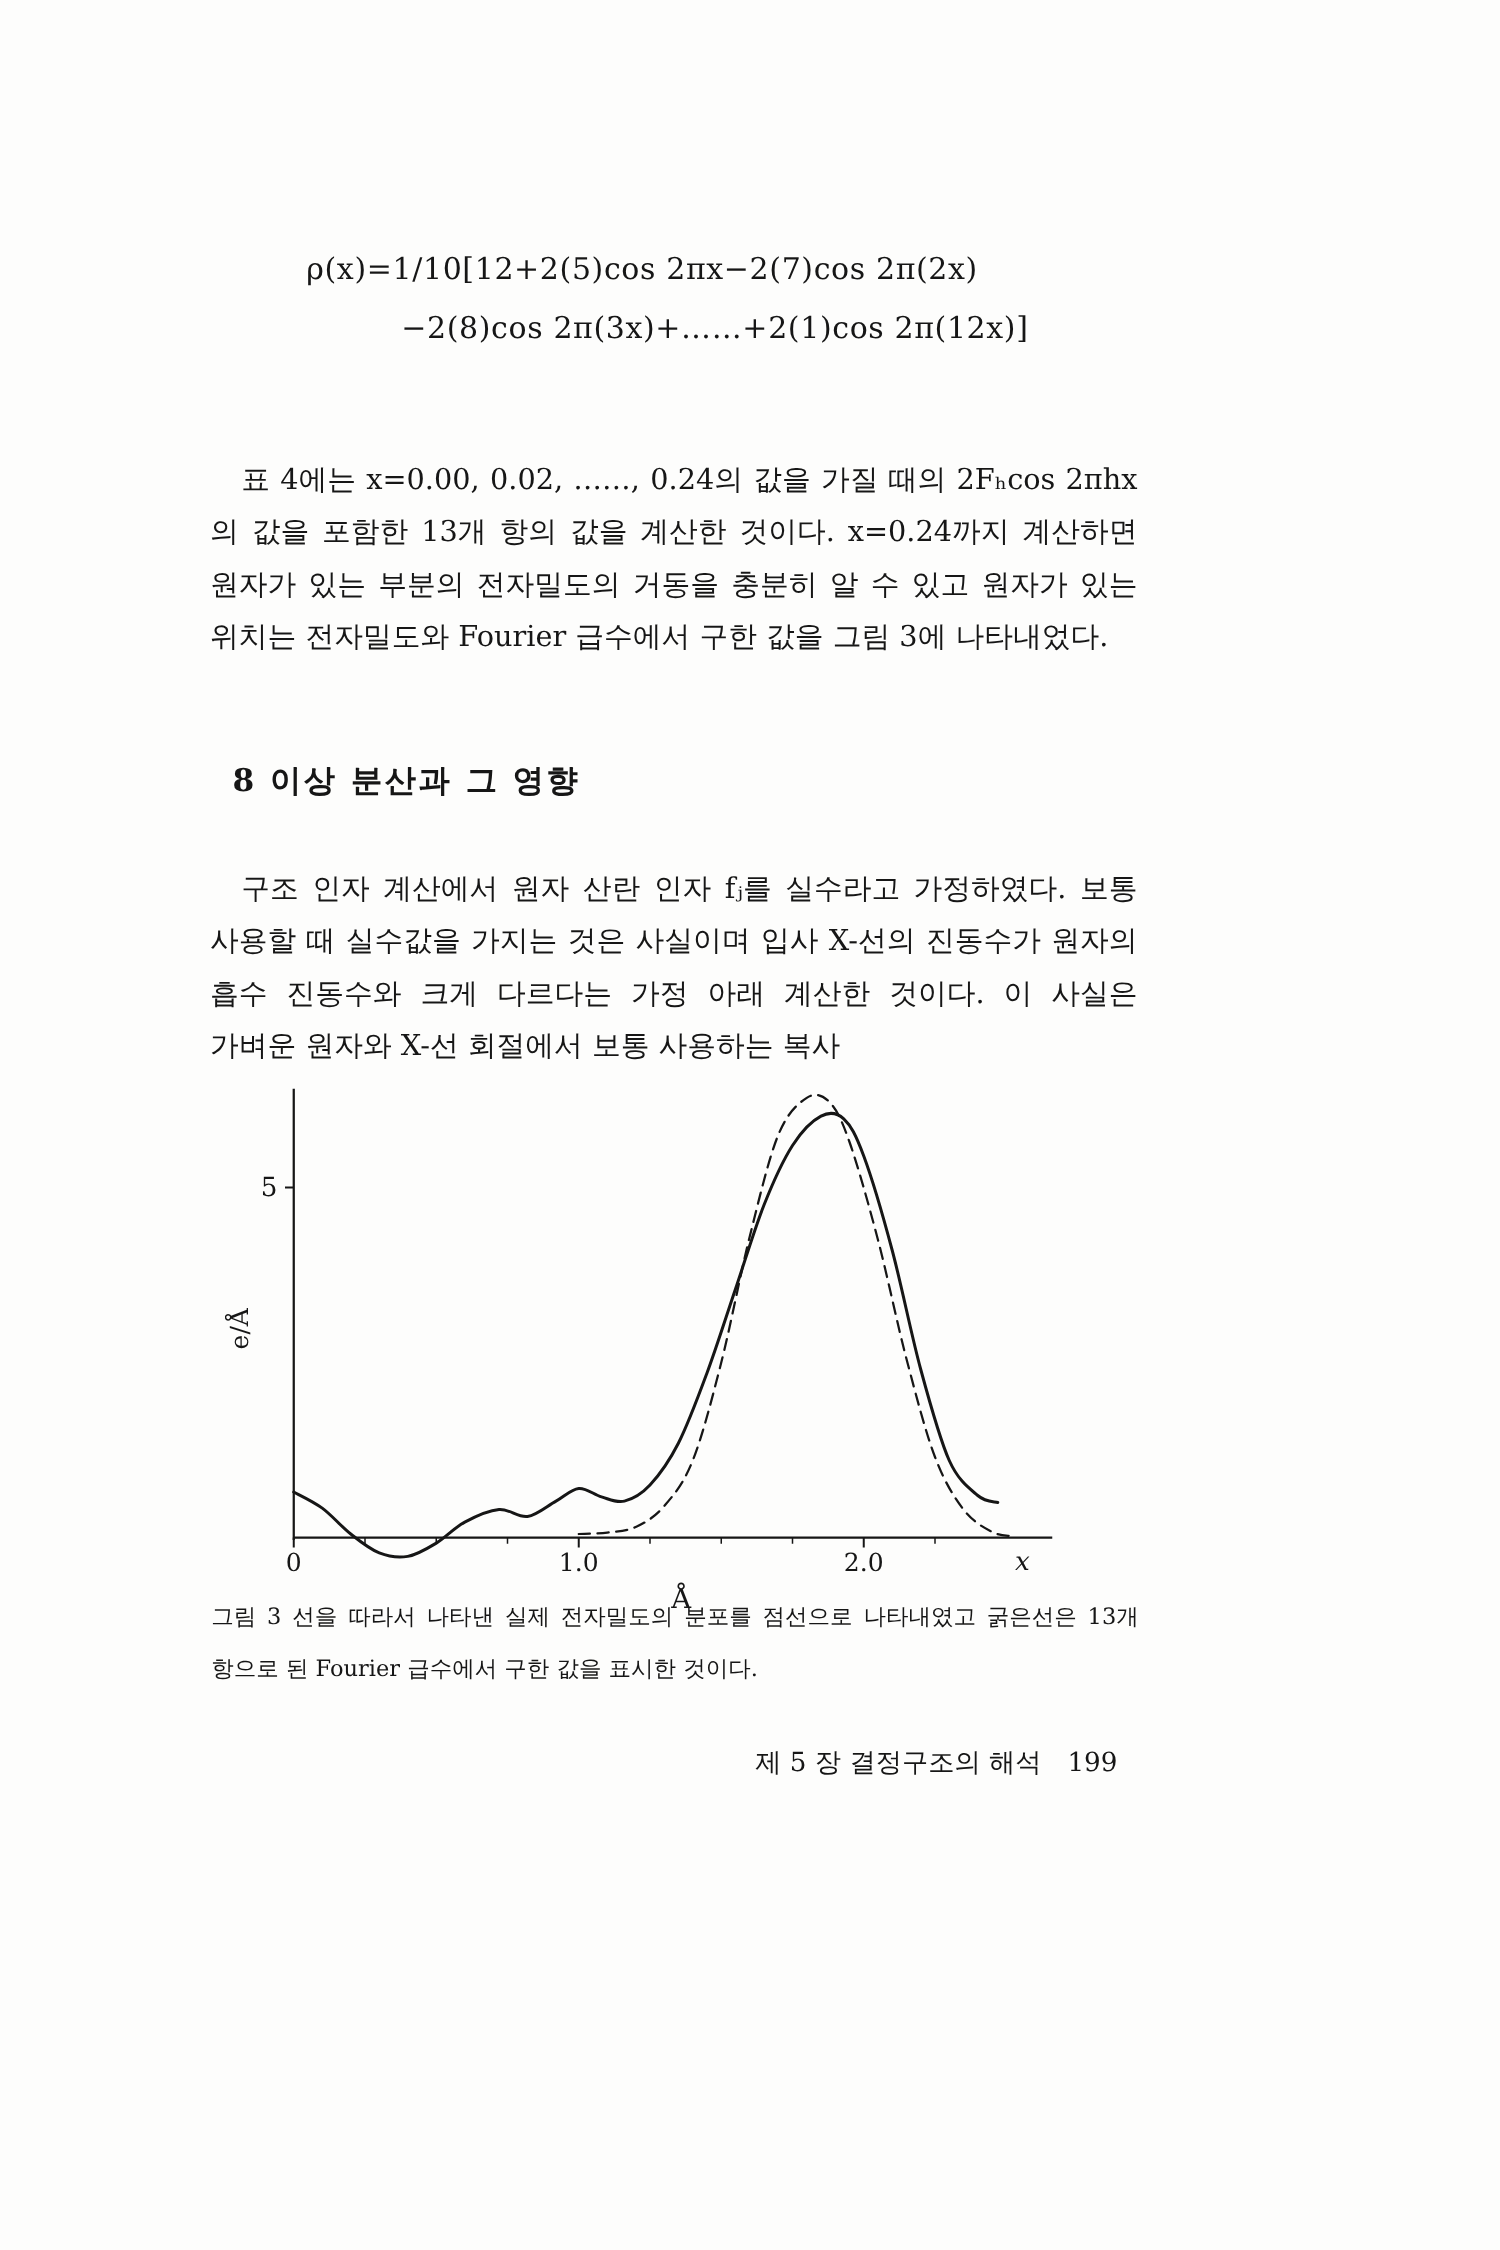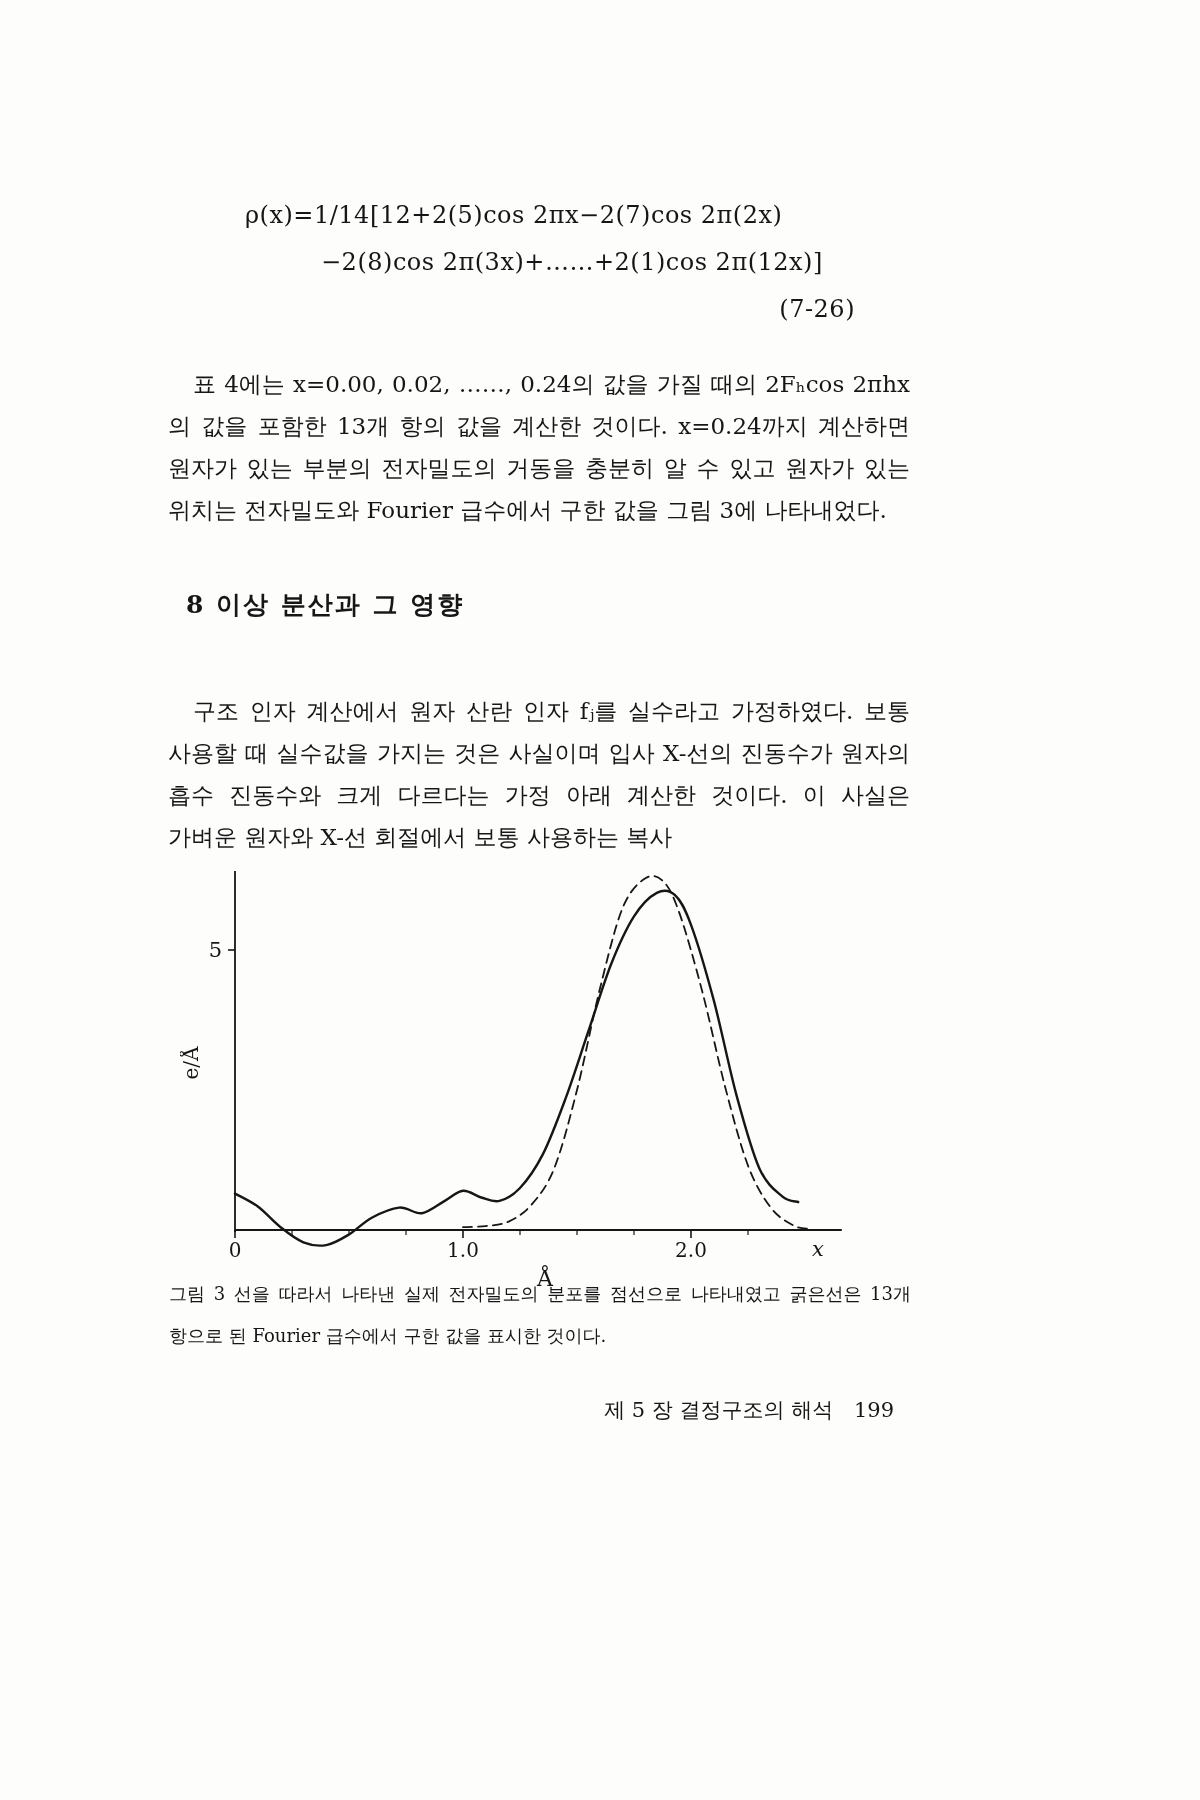--- a/index.html
+++ b/index.html
@@ -19,21 +19,21 @@
   .eq-line2{margin-left:76px;}
   .eq-number{text-align:right;padding-right:40px;margin-top:0px;}
   .para{
     position:absolute;left:152px;width:742px;margin:16px;
     font-size:23px;line-height:42px;text-align:justify;text-indent:25px;
     word-break:keep-all;
   }
   .para1{top:347px;}
   .para2{top:674px;}
   .heading{
-    position:absolute;left:186px;top:588px;margin:0;
+    position:absolute;left:186px;top:608px;margin:0;
     font-size:25px;font-weight:bold;letter-spacing:2px;
   }
   #chart-svg{
     position:absolute;left:180px;top:835px;width:720px;height:460px;
   }
   #chart-svg text{fill:#161616;}
   .caption{
     position:absolute;left:152px;top:1256px;width:742px;margin:17px;
     font-size:18px;line-height:42px;text-align:justify;text-indent:0;
     word-break:keep-all;
@@ -43,23 +43,22 @@
     text-align:right;font-size:21px;
   }
   .footer .pagenum{margin-left:14px;font-weight:normal;}
 </style>
 </head>
 <body>
 
 <div class="page">
 
   <div class="equation">
-    <div class="eq-line1">ρ(x)=1/14[12+2(5)cos 2πx−2(7)cos 2π(2x)</div>
+    <div class="eq-line1">ρ(x)=1/10[12+2(5)cos 2πx−2(7)cos 2π(2x)</div>
     <div class="eq-line2">−2(8)cos 2π(3x)+……+2(1)cos 2π(12x)]</div>
-    <div class="eq-number">(7-26)</div>
   </div>
 
   <p class="para para1">표 4에는 x=0.00, 0.02, ……, 0.24의 값을 가질 때의 2Fₕcos 2πhx 의 값을 포함한 13개 항의 값을 계산한 것이다. x=0.24까지 계산하면 원자가 있는 부분의 전자밀도의 거동을 충분히 알 수 있고 원자가 있는 위치는 전자밀도와 Fourier 급수에서 구한 값을 그림 3에 나타내었다.</p>
 
   <h2 class="heading">8 이상 분산과 그 영향</h2>
 
   <p class="para para2">구조 인자 계산에서 원자 산란 인자 fⱼ를 실수라고 가정하였다. 보통 사용할 때 실수값을 가지는 것은 사실이며 입사 X-선의 진동수가 원자의 흡수 진동수와 크게 다르다는 가정 아래 계산한 것이다. 이 사실은 가벼운 원자와 X-선 회절에서 보통 사용하는 복사</p>
 
   <svg id="chart-svg" viewBox="-20 0 720 460" xmlns="http://www.w3.org/2000/svg">
     <text x="612" y="421" font-size="21" font-style="italic">x</text>

